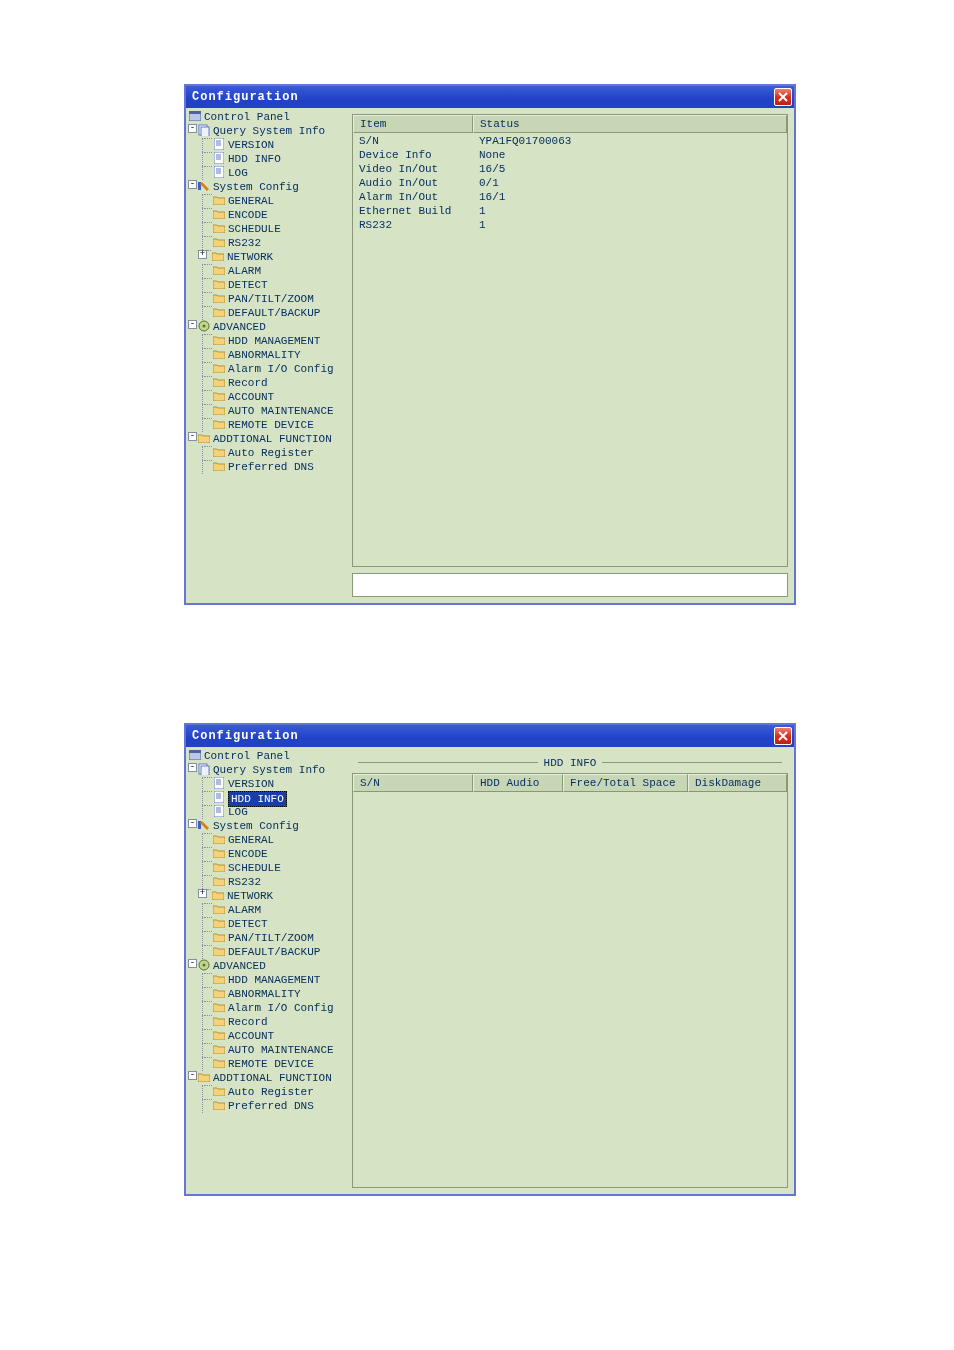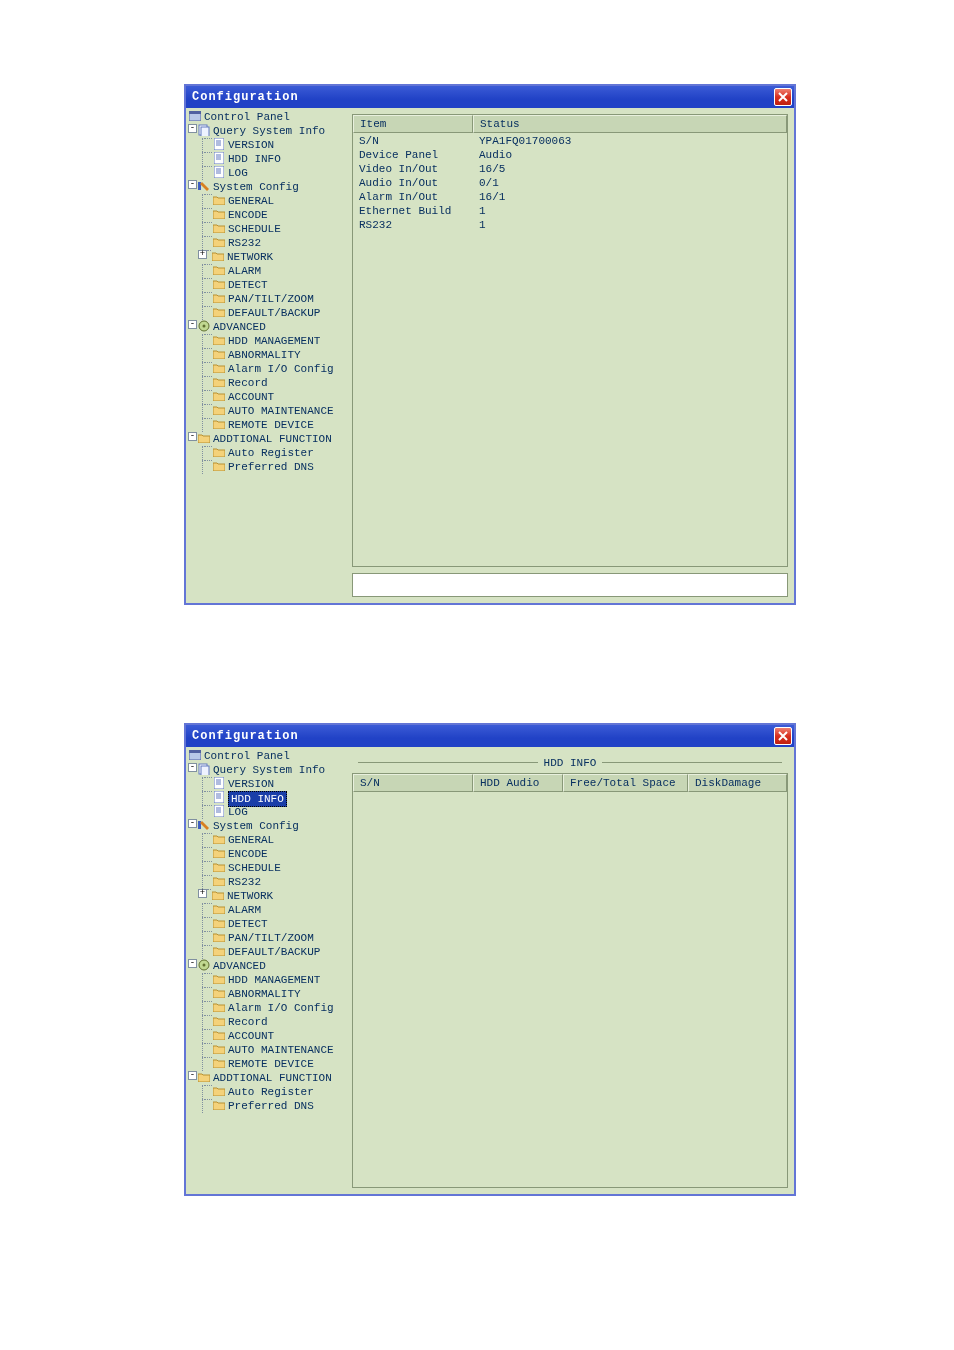--- a/index.html
+++ b/index.html
@@ -343,22 +343,22 @@
         <div class="listheader">
           <div class="col" style="width:120px">Item</div>
           <div class="col" style="flex:1">Status</div>
         </div>
         <div class="rows">
           <div class="row">
                 <span class="cell" style="width:120px">S/N</span>
                 <span class="cell">YPA1FQ01700063</span>
               </div>
           <div class="row">
-                <span class="cell" style="width:120px">Device Panel</span>
-                <span class="cell">Audio</span>
+                <span class="cell" style="width:120px">Device Info</span>
+                <span class="cell">None</span>
               </div>
           <div class="row">
                 <span class="cell" style="width:120px">Video In/Out</span>
                 <span class="cell">16/5</span>
               </div>
           <div class="row">
                 <span class="cell" style="width:120px">Audio In/Out</span>
                 <span class="cell">0/1</span>
               </div>
           <div class="row">

